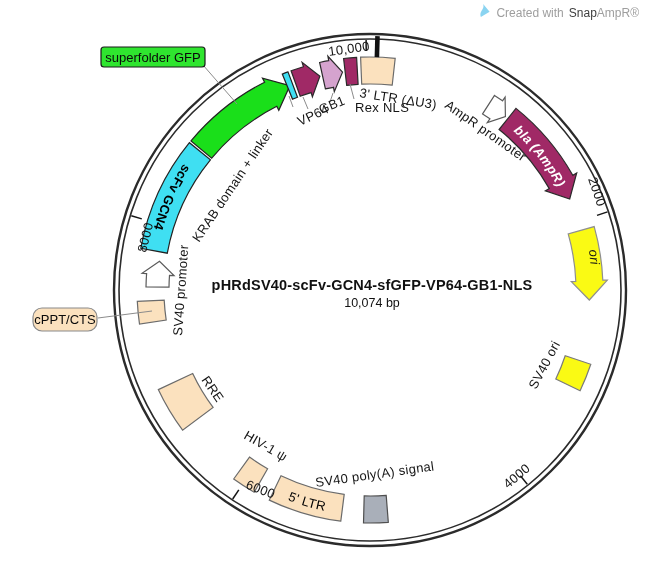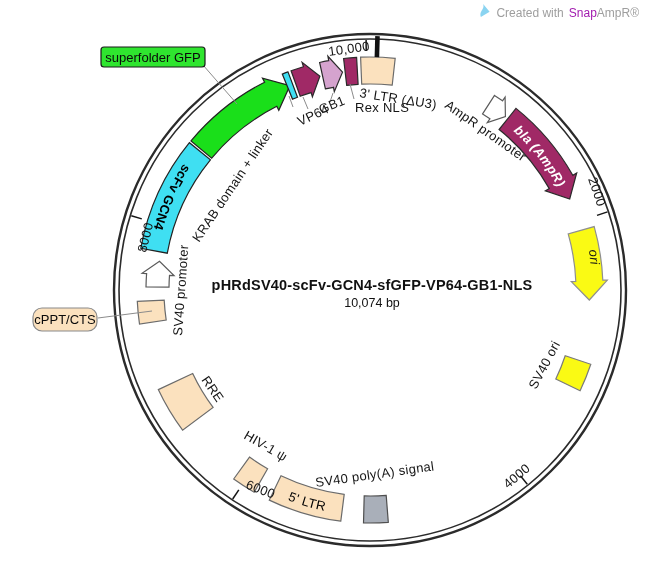--- a/index.html
+++ b/index.html
@@ -1,20 +1,20 @@
 <!DOCTYPE html>
 <html><head>
 <meta charset="utf-8">
 <style>
   html,body{margin:0;padding:0;background:#fff;}
   .stage{position:relative;width:649px;height:570px;background:#ffffff;overflow:hidden;
          font-family:"Liberation Sans","DejaVu Sans",sans-serif;text-align:center;}
   .watermark{position:absolute;top:4px;right:10px;display:flex;align-items:center;gap:5px;
              font-size:12px;color:#9e9e9e;}
-  .watermark .snap{color:#a21caf;}
+  .watermark .snap{color:#404040;}
   .watermark .logo{display:inline-block;}
   #plasmid-svg{position:absolute;left:0;top:0;}
   text{font-family:"Liberation Sans","DejaVu Sans",sans-serif;}
   .map-title{font-size:14.5px;font-weight:bold;fill:#111;letter-spacing:.2px;}
   .map-subtitle{font-size:12.5px;fill:#111;}
   .tick-label,.feat-label{font-size:13px;fill:#151515;letter-spacing:.3px;}
   .callout-text{font-size:13px;fill:#0a0a0a;}
 </style>
 </head>
 <body>

